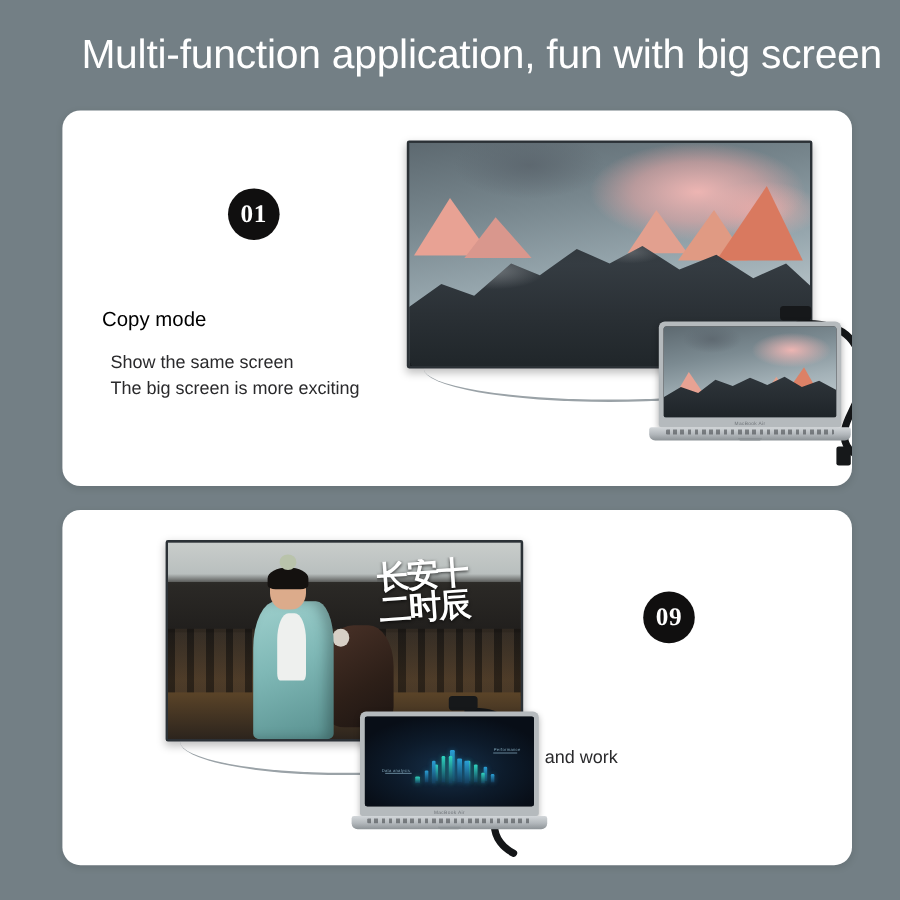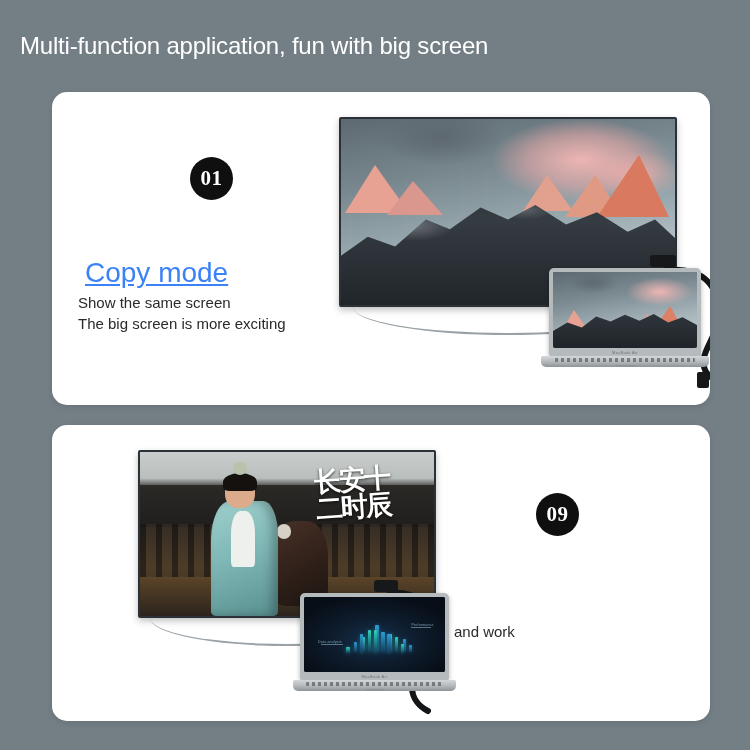--- a/index.html
+++ b/index.html
@@ -14,25 +14,26 @@
     overflow: hidden;
     position: relative;
   }
 
   
   .page-title {
     position: absolute;
     left: 20px;
     top: 26px;
     width: 715px;
-    font-size: 24px;
+    font-size: 34px;
     line-height: 40px;
     color: #ffffff;
     letter-spacing: -0.2px;
     white-space: nowrap;
+    text-align: right;
   }
 
   
   .card {
     position: absolute;
     left: 52px;
     width: 658px;
     background: #ffffff;
     border-radius: 15px;
     overflow: hidden;
@@ -61,33 +62,32 @@
     align-items: center;
     justify-content: center;
     letter-spacing: 0.5px;
   }
   #badge-1 { left: 138px; top: 65px; }
   #badge-2 { left: 484px; top: 68px; }
 
   
   .mode-title {
     position: absolute;
-    font-size: 28px;
-    color: #3b82f6;
+    font-size: 17px;
+    color: #000000;
     white-space: nowrap;
-    text-decoration: underline;
   }
   .mode-desc {
     position: absolute;
     font-size: 15px;
     line-height: 21px;
     color: #2a2a2c;
   }
   #title-1 { left: 33px;  top: 165px; }
-  #desc-1  { left: 26px;  top: 200px; width: 270px; }
+  #desc-1  { left: 40px;  top: 200px; width: 270px; }
   #title-2 { left: 402px; top: 160px; }
   #desc-2  { left: 402px; top: 196px; width: 250px; }
 
   
   .tv {
     position: absolute;
   }
   .tv-panel {
     position: absolute;
     inset: 0;

